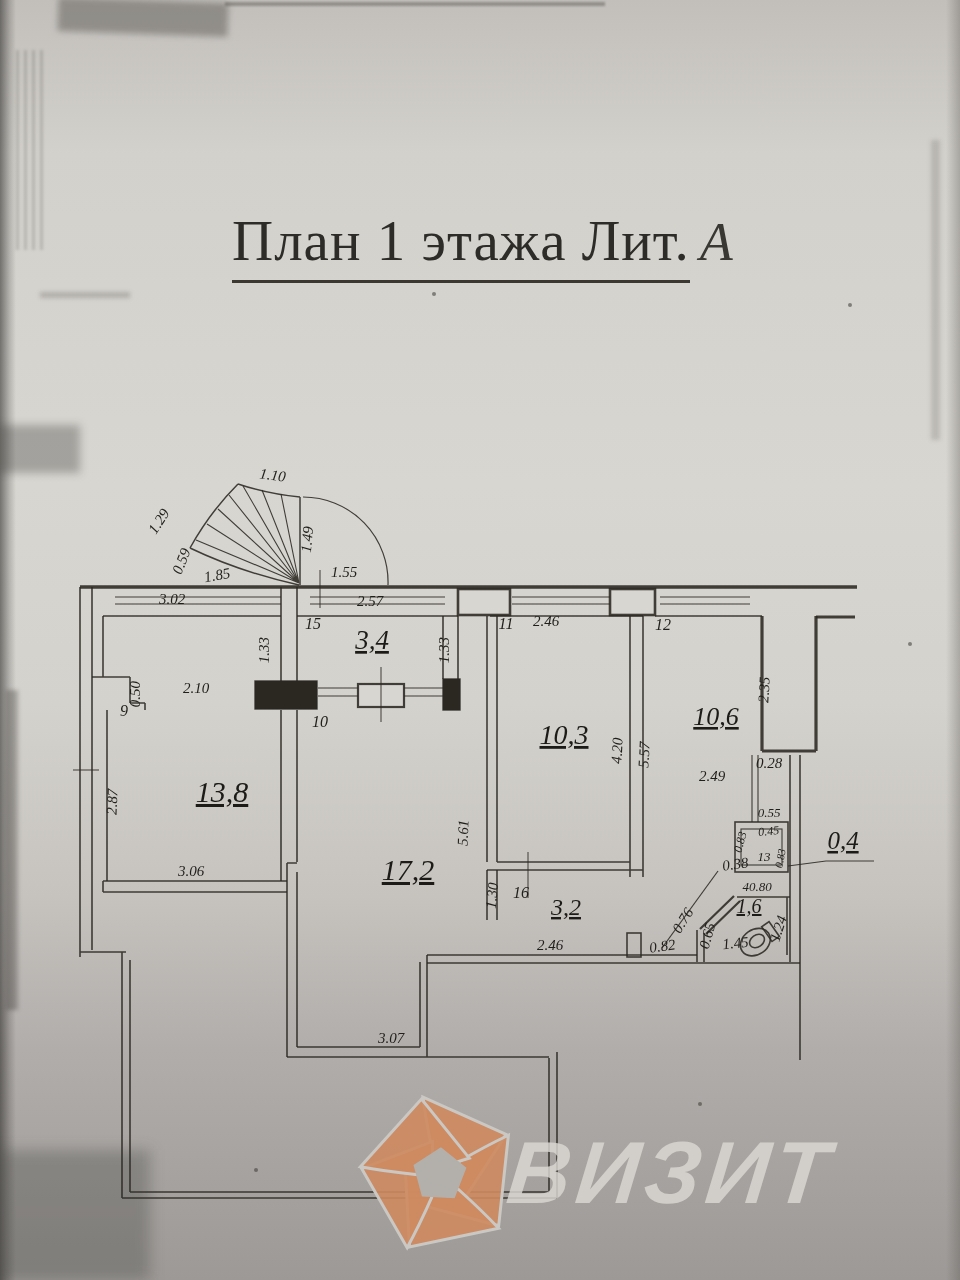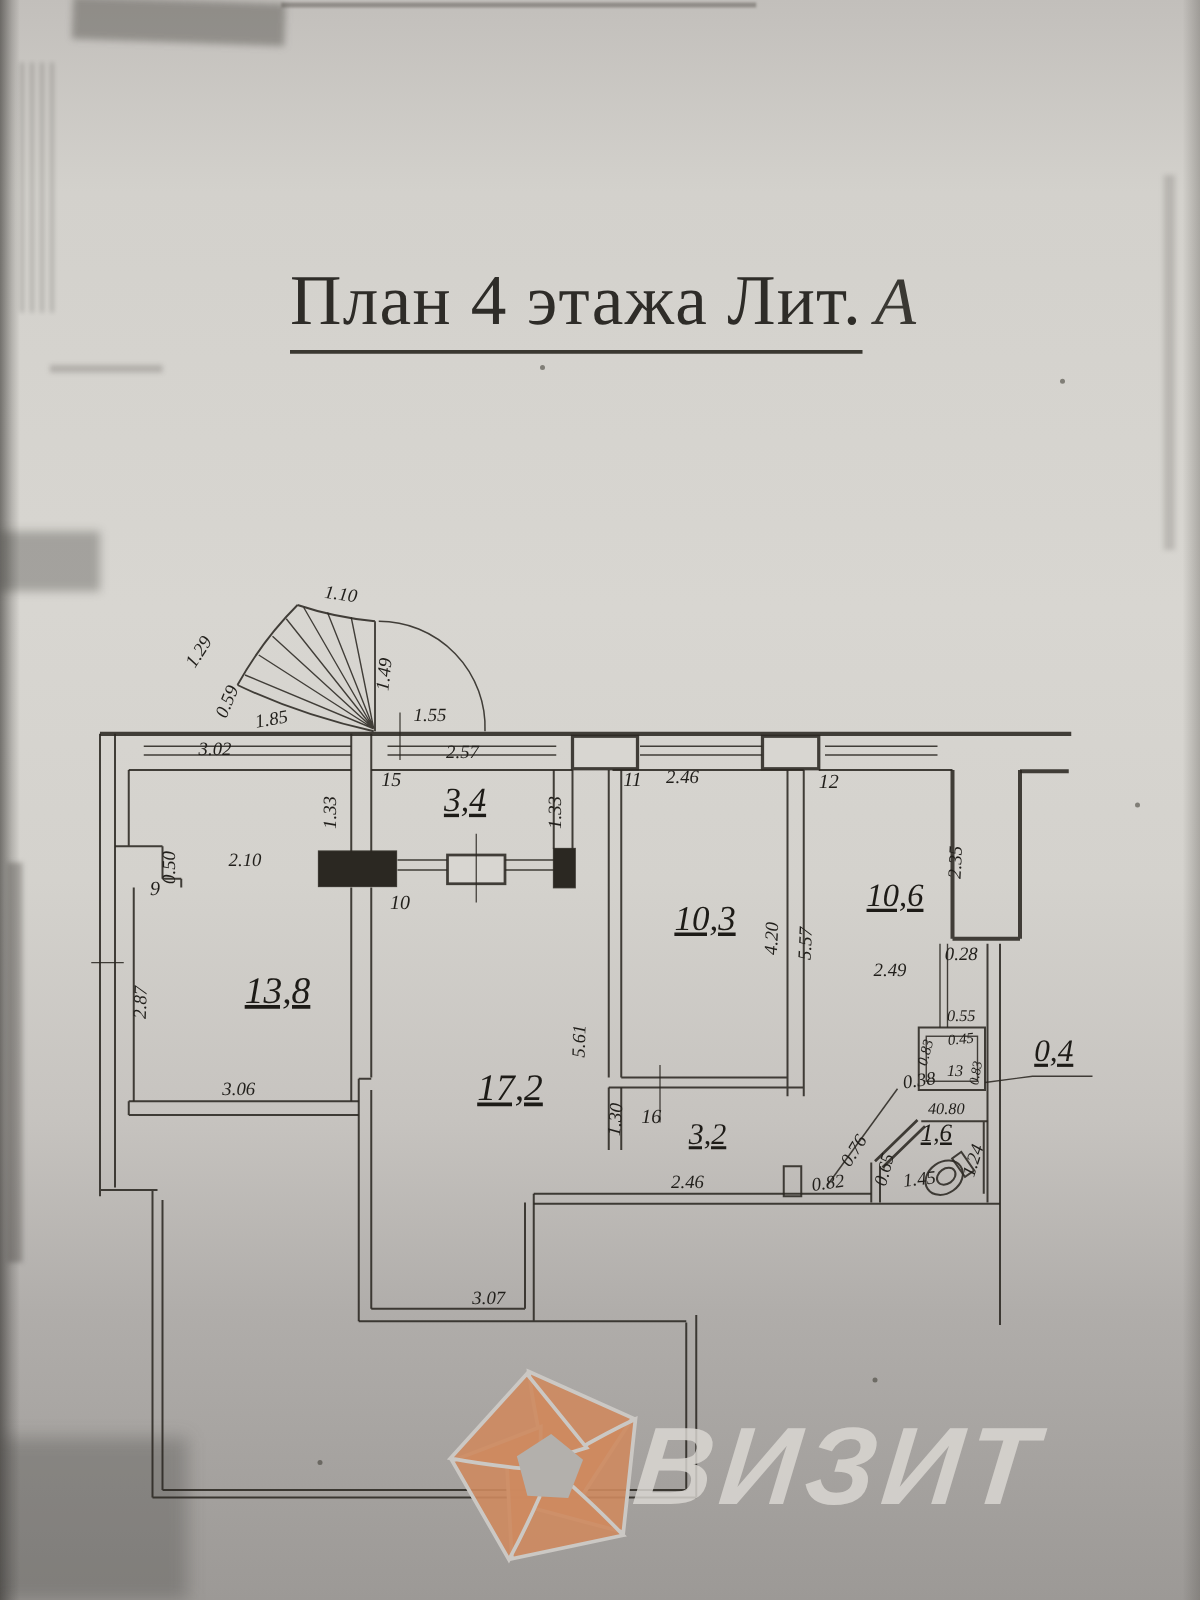--- a/index.html
+++ b/index.html
@@ -53,21 +53,21 @@
 <div class="artifact streak6"></div>
 <div class="artifact streak7"></div>
 <div class="artifact streak8"></div>
 <div class="artifact speck" style="left:432px;top:292px"></div>
 <div class="artifact speck" style="left:848px;top:303px"></div>
 <div class="artifact speck" style="left:254px;top:1168px"></div>
 <div class="artifact speck" style="left:698px;top:1102px"></div>
 <div class="artifact speck" style="left:908px;top:642px"></div>
 
 <div class="title-wrap">
-  <span class="title-main">План 4 этажа Лит.</span><span class="title-litera">А</span>
+  <span class="title-main">План 1 этажа Лит.</span><span class="title-litera">А</span>
 </div>
 
 <svg class="plan-svg" width="960" height="1280" viewBox="0 0 960 1280">
   <g stroke="#2b2822" fill="none" stroke-opacity="0.88">
 
     <path d="M80,587 H857" stroke-width="3.4"></path>
     <path d="M115,597 H281 M310,597 H445 M512,597 H610 M660,597 H750
              M115,604 H281 M310,604 H445 M512,604 H610 M660,604 H750" stroke-width="1.2"></path>
     <path d="M103,616 H281 M297,616 H458 M490,616 H643 M655,616 H762" stroke-width="1.6"></path>
     <path d="M816,617 H855" stroke-width="3.2"></path>

